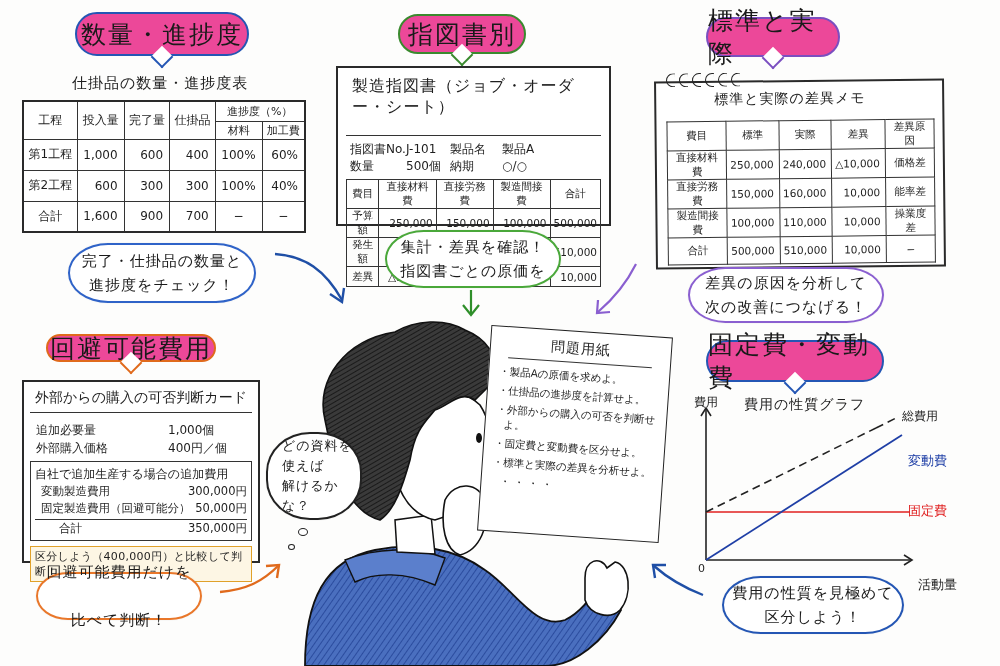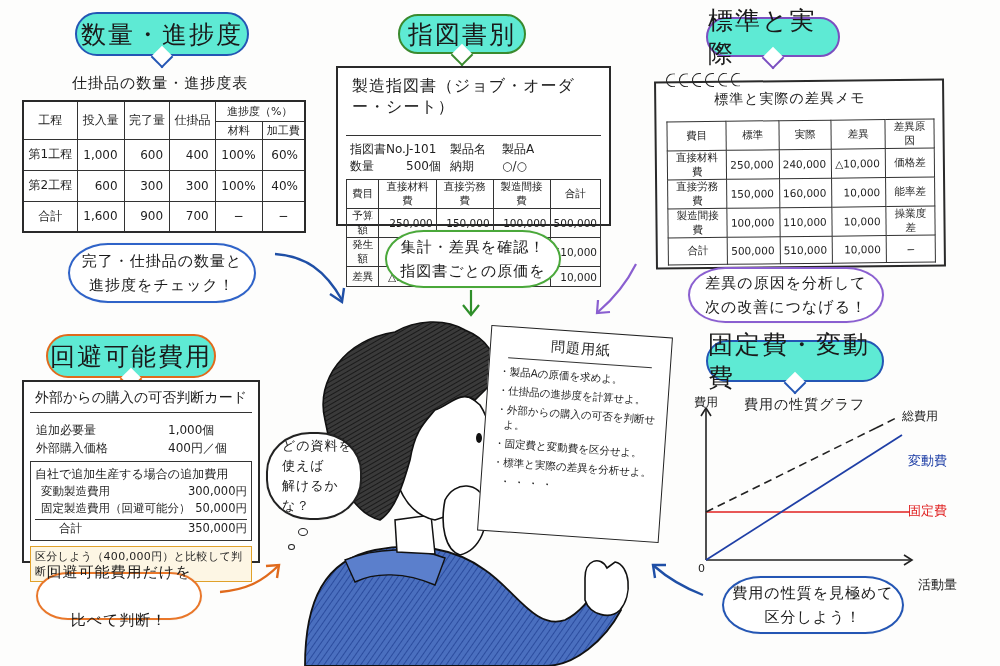--- a/index.html
+++ b/index.html
@@ -3,21 +3,21 @@
 <meta charset="utf-8">
 <style>
   * { box-sizing: border-box; margin: 0; padding: 0; }
   html, body { width: 1000px; height: 666px; background: #fdfdfc; overflow: hidden; }
   body { position: relative; font-family: "DejaVu Sans", "Liberation Sans", sans-serif; color: #1e1e1e; }
 
   .abs { position: absolute; }
 
   
   .title-bubble {
-    position: absolute; background: #5eead4; border: 2px solid; border-radius: 22px;
+    position: absolute; background: #ec4899; border: 2px solid; border-radius: 22px;
     display: flex; align-items: center; justify-content: center;
     font-size: 25px; letter-spacing: 2px; color: #1a1a1a;
   }
   .title-bubble::after {
     content: ""; position: absolute; left: 50%; bottom: -11px; width: 14px; height: 14px;
     background: #fff; border-right: 2px solid; border-bottom: 2px solid; border-color: inherit;
     transform: translateX(-50%) rotate(45deg);
   }
 
   
@@ -244,21 +244,21 @@
     </tr>
   </tbody>
     </table>
 </div>
 
 <div class="cloud" style="left:688px; top:267px; width:196px; height:56px; border-color:#8a5fd0;">
   <span>差異の原因を分析して</span>
   <span>次の改善につなげる！</span>
 </div>
 
-<div class="title-bubble" style="left:46px; top:334px; width:170px; height:44px; border-color:#e06a1c;">
+<div class="title-bubble" style="left:46px; top:334px; width:170px; height:28px; border-color:#e06a1c;">
   <span>回避可能費用</span>
 </div>
 
 <div class="card" id="sec4-card">
   <div class="hdr">外部からの購入の可否判断カード</div>
   <div class="kv">
     <span>追加必要量</span>
     <span class="v">1,000個</span>
   </div>
   <div class="kv">

